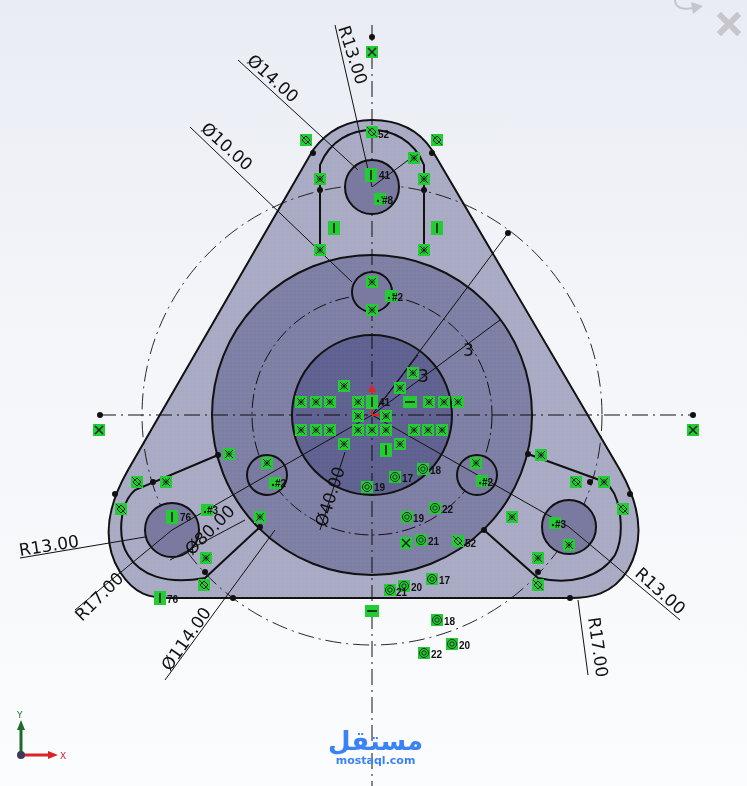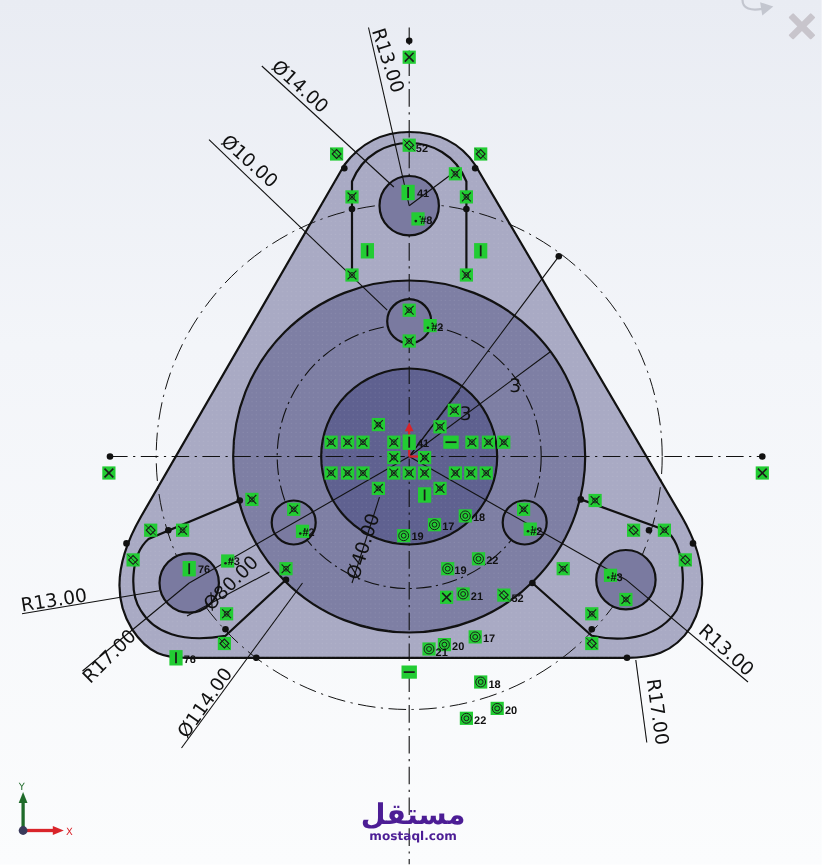--- a/index.html
+++ b/index.html
@@ -8,21 +8,21 @@
       background: linear-gradient(180deg, #e9ecf3 0%, #f3f5f9 40%, #fbfcfd 100%);
       font-family: "Liberation Sans", sans-serif;
       position: relative;
     }
     #canvas { position: absolute; left: 0; top: 0; }
     .dim { font-family: "DejaVu Sans", sans-serif; font-size: 17px; fill: #111; }
     .lbl { font-family: "Liberation Sans", sans-serif; font-size: 10px; fill: #111; font-weight: bold; }
     .corner-btn { position: absolute; cursor: pointer; }
     #close-btn { right: 6px; top: 12px; width: 24px; height: 24px; }
     #rebuild-btn { right: 36px; top: 0; width: 40px; height: 16px; }
-    #watermark { position: absolute; left: 328px; top: 728px; text-align: center; color: #4c1d95; }
+    #watermark { position: absolute; left: 328px; top: 728px; text-align: center; color: #3b82f6; }
     #watermark .ar { font-family: "DejaVu Sans", sans-serif; font-size: 26px; font-weight: bold; line-height: 26px; }
     #watermark .en { font-family: "DejaVu Sans", sans-serif; font-size: 11px; font-weight: bold; }
     #triad { position: absolute; left: 10px; top: 710px; width: 60px; height: 60px; }
   </style>
 </head>
 <body>
 
 <svg id="canvas" width="747" height="786" viewBox="0 0 747 786">
   <defs>
     <pattern id="dots" width="4" height="4" patternUnits="userSpaceOnUse">

